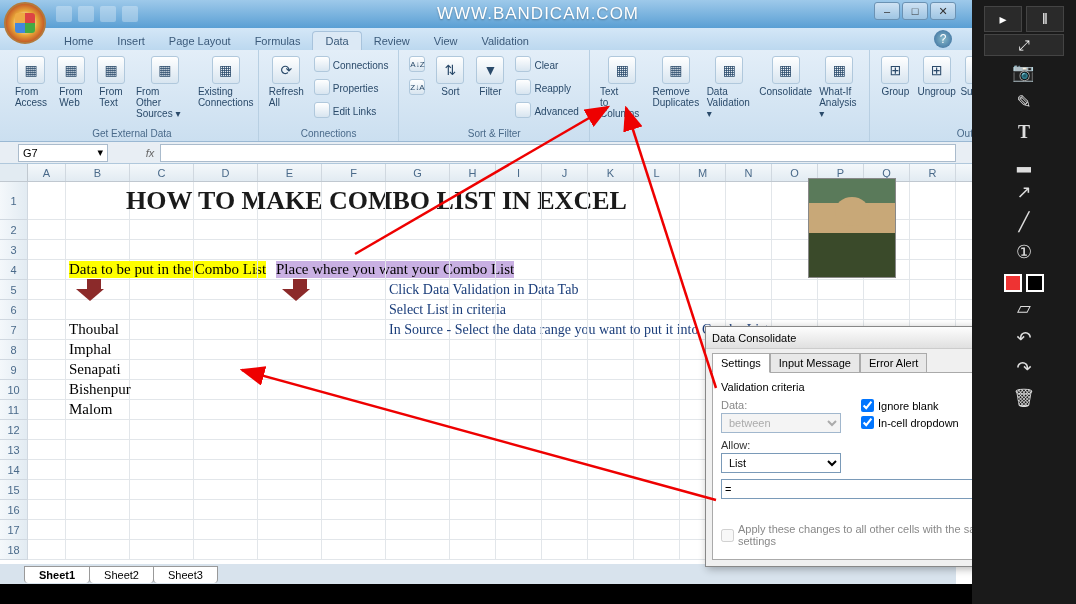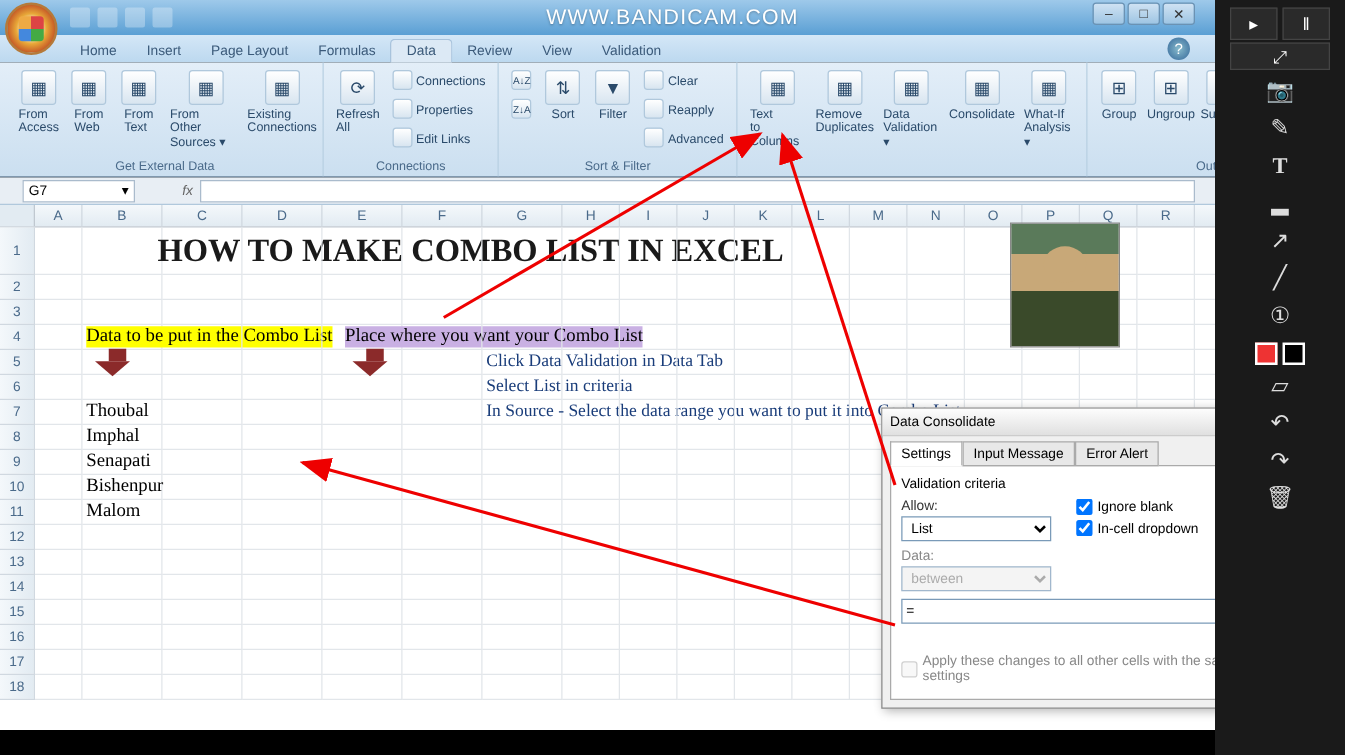--- a/index.html
+++ b/index.html
@@ -708,43 +708,48 @@
       <div class="cell" style="width: 46px;"></div>
       <div class="cell" style="width: 46px;"></div>
       <div class="cell" style="width: 46px;"></div>
       <div class="cell" style="width: 46px;"></div>
       <div class="cell" style="width: 46px;"></div>
       <div class="cell" style="width: 46px;"></div>
       <div class="cell" style="width: 46px;"></div>
       <div class="cell" style="width: 46px;"></div>
       <div class="cell" style="width: 46px;"></div>
     </div>
+    <div class="sheettabs">
+      <div class="stab active">Sheet1</div>
+      <div class="stab">Sheet2</div>
+      <div class="stab">Sheet3</div>
+    </div>
   </div>
 
 <div class="dialog">
   <div class="dlg-title">
     <span>Data Consolidate</span>
     <span><span style="margin-right:8px;border:1px solid #999;padding:0 4px;border-radius:2px;">?</span><span style="border:1px solid #999;padding:0 4px;border-radius:2px;">✕</span></span>
   </div>
   <div class="dlg-tabs" id="dlgtabs">
       <div class="dlg-tab active">Settings</div>
       <div class="dlg-tab">Input Message</div>
       <div class="dlg-tab">Error Alert</div>
     </div>
   <div class="dlg-body">
     <div style="font-size:11px;margin-bottom:6px;">Validation criteria</div>
     <div class="dlg-row">
       <div style="flex:0 0 120px">
         <div class="dlg-field">
+          <label style="color:#888">Data:</label>
+          <select disabled=""><option>between</option></select>
+        </div>
+        <div class="dlg-field">
           <label>Allow:</label>
           <select><option>List</option></select>
-        </div>
-        <div class="dlg-field">
-          <label style="color:#888">Data:</label>
-          <select disabled=""><option>between</option></select>
         </div>
       </div>
       <div>
         <div class="dlg-check">
             <input type="checkbox" checked="" style="">
             <span>Ignore blank</span>
           </div>
         <div class="dlg-check">
             <input type="checkbox" checked="" style="">
             <span>In-cell dropdown</span>

